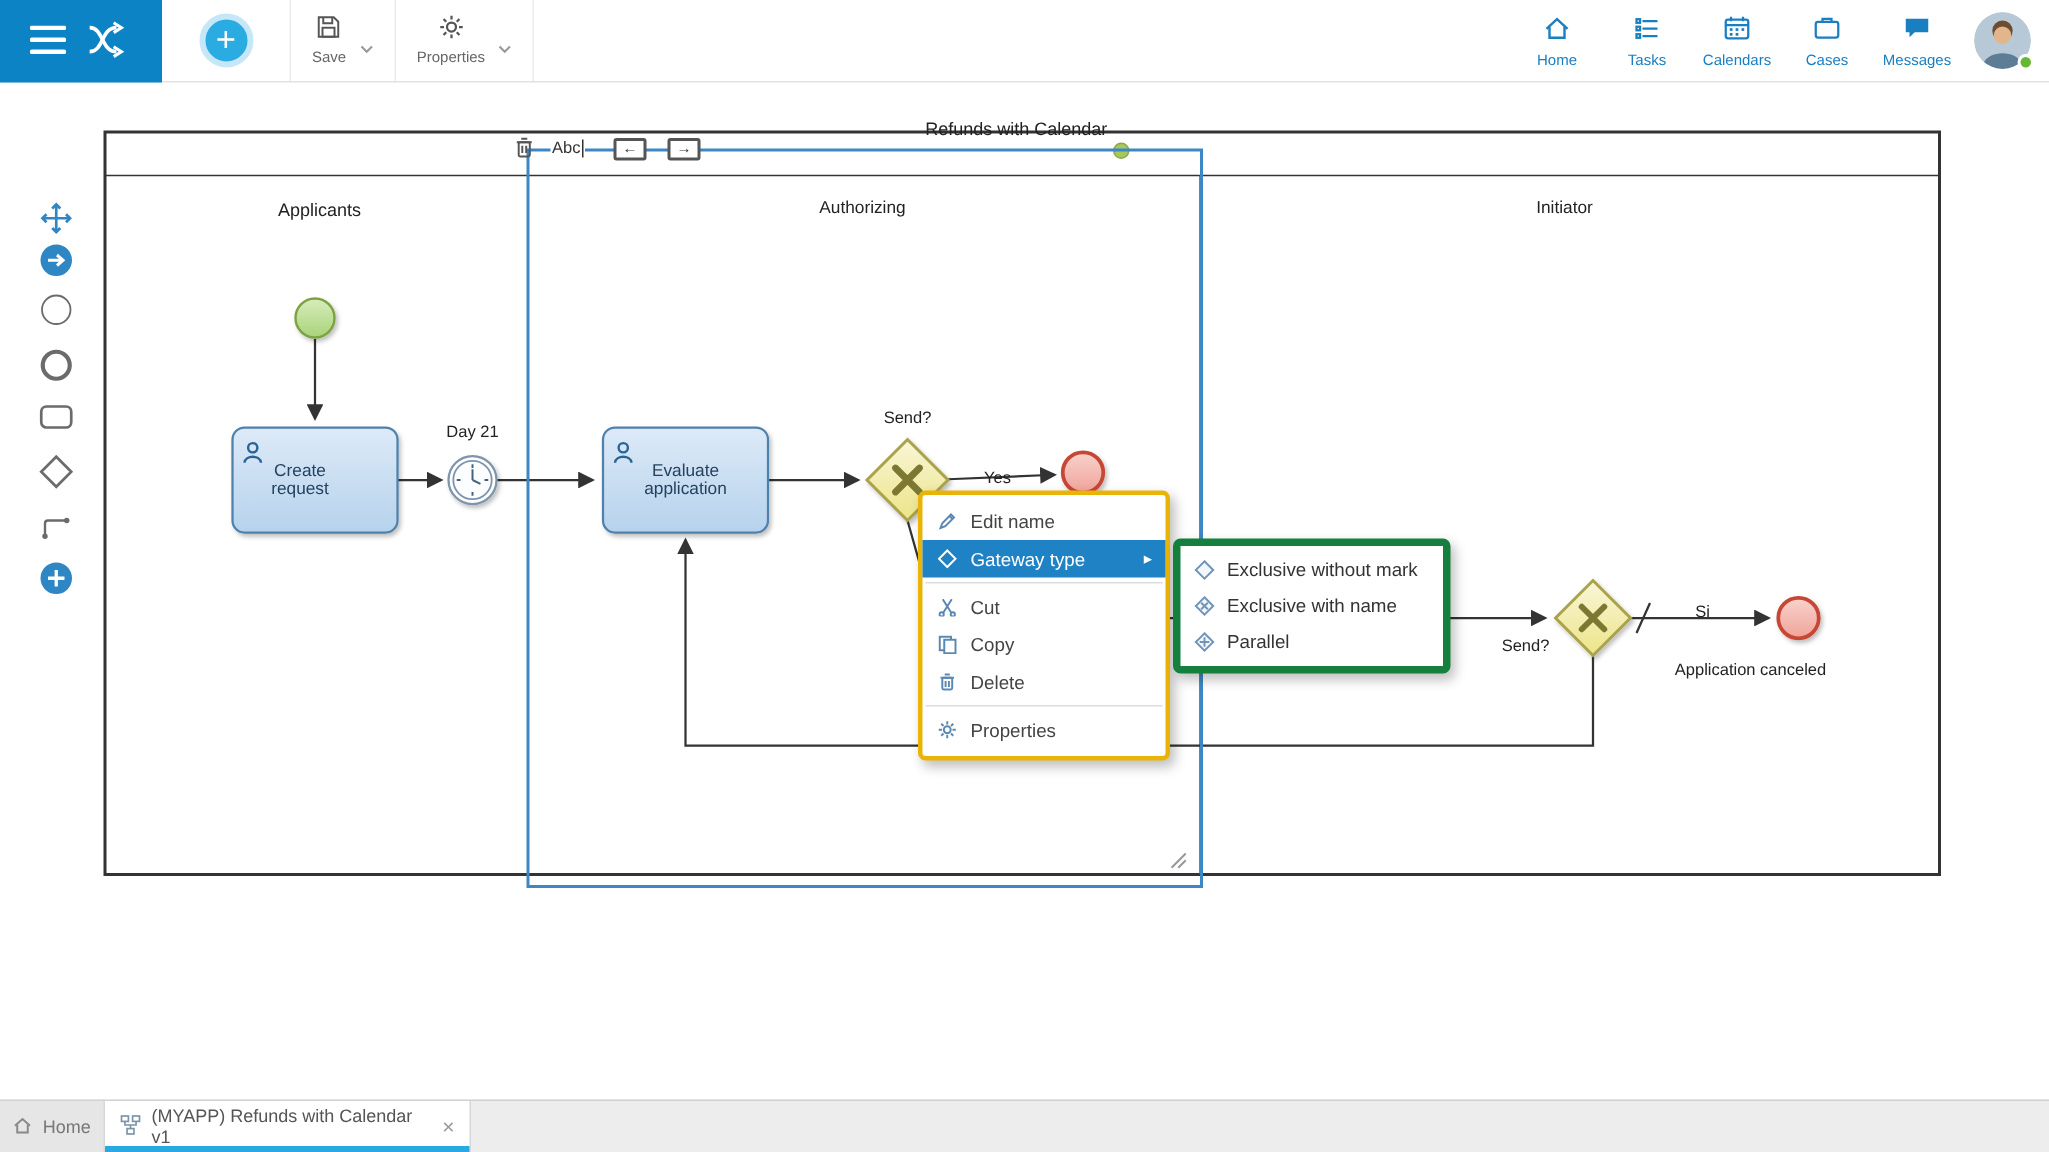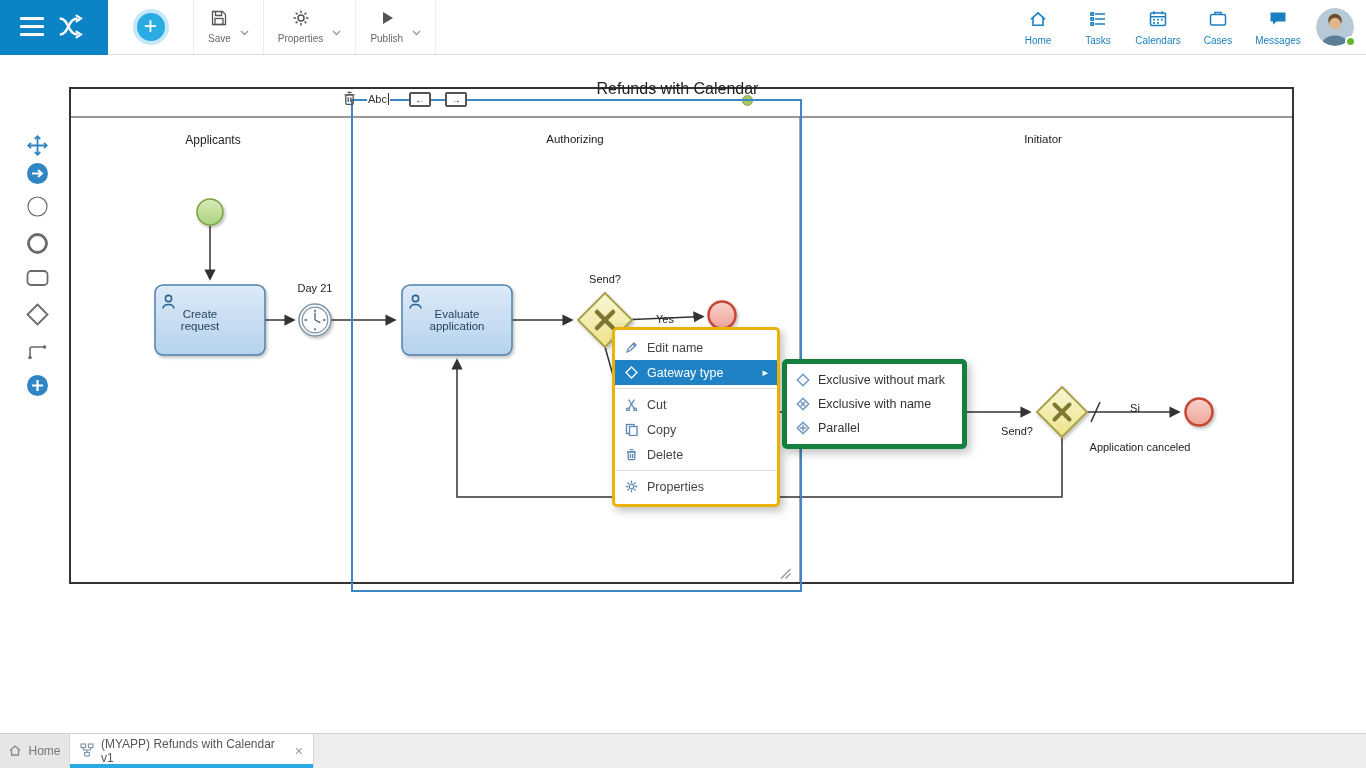--- a/index.html
+++ b/index.html
@@ -109,33 +109,20 @@
             </svg></span>
         <span class="lbl">Properties</span>
       </button>
       <button class="chev">
           <svg width="9" height="6">
             <path d="M1,1 L4.5,4.5 L8,1" stroke="#999" stroke-width="1.4" fill="none"></path>
           </svg>
         </button>
     </div>
 
-    <div class="tgroup">
-      <button class="tcol">
-        <span><svg width="18" height="18" viewBox="0 0 18 18">
-              <polygon points="5,3 15,9 5,15" fill="#555"></polygon>
-            </svg></span>
-        <span class="lbl">Publish</span>
-      </button>
-      <button class="chev">
-          <svg width="9" height="6">
-            <path d="M1,1 L4.5,4.5 L8,1" stroke="#999" stroke-width="1.4" fill="none"></path>
-          </svg>
-        </button>
-    </div>
 
     <nav id="hnav">
       <button class="nitem">
         <span><svg width="20" height="20" viewBox="0 0 20 20" fill="none" stroke="#1a7fc1" stroke-width="1.6">
               <path d="M3,10.3 L10,3.8 L17,10.3"></path>
               <path d="M5,9 V16.2 H15 V9"></path>
             </svg></span>
         <span class="nlbl">Home</span>
       </button>
       <button class="nitem">
@@ -320,34 +307,34 @@
           <circle cx="18.5" cy="8" r="1.8" fill="#6b6b6b"></circle>
         </svg>
       </button>
     <button class="pal" style="top:317px">
         <svg width="23" height="23" viewBox="0 0 23 23">
           <circle cx="11.5" cy="11.5" r="10.5" fill="#2f86c4"></circle>
           <path d="M11.5,6 V17 M6,11.5 H17" stroke="#fff" stroke-width="2.2" fill="none"></path>
         </svg>
       </button>
 
-    <div class="dlabel" style="left:560px;top:24px;width:235px;font-size:16px">Refunds with Calendar</div>
+    <div class="dlabel" style="left:560px;top:24px;width:235px;font-size:12px">Refunds with Calendar</div>
     <div class="gdot"></div>
     <div class="dlabel" style="left:140px;top:78px;width:146px;font-size:12px">Applicants</div>
     <div class="dlabel" style="left:500px;top:78px;width:150px;font-size:11.5px">Authorizing</div>
     <div class="dlabel" style="left:970px;top:78px;width:146px;font-size:11.5px">Initiator</div>
 
     <div class="tlabel" style="left:155px;top:230px;width:90px;height:70px;padding:0 10px">Create request</div>
     <div class="dlabel" style="left:278px;top:227px;width:74px">Day 21</div>
     <div class="tlabel" style="left:402px;top:230px;width:110px;height:70px;padding:0 22px">Evaluate application</div>
     <div class="dlabel" style="left:576px;top:218px;width:58px">Send?</div>
     <div class="dlabel" style="left:650px;top:258px;width:30px">Yes</div>
     <div class="dlabel" style="left:986px;top:370px;width:62px">Send?</div>
     <div class="dlabel" style="left:1121px;top:347px;width:28px">Si</div>
-    <div class="dlabel" style="left:1060px;top:386px;width:160px">Application canceled</div>
+    <div class="dlabel" style="left:1087px;top:386px;width:160px">Application canceled</div>
     <div class="dlabel" style="left:706px;top:438px;width:28px">No</div>
 
     <div class="selection"></div>
     <button class="grip"><svg width="13" height="13">
           <path d="M3,12.5 L12.5,3 M7.5,12.5 L12.5,7.5" stroke="#999" stroke-width="1.4"></path>
         </svg></button>
     <button class="trashbtn"><svg width="13" height="15" viewBox="0 0 13 15" fill="none" stroke="#555" stroke-width="1.3">
           <path d="M1.5,3.8 H11.5 M4.5,1.5 H8.5"></path>
           <rect x="2.8" y="3.8" width="7.4" height="9.5" rx="1"></rect>
           <path d="M5.2,6.2 V11 M7.8,6.2 V11"></path>

